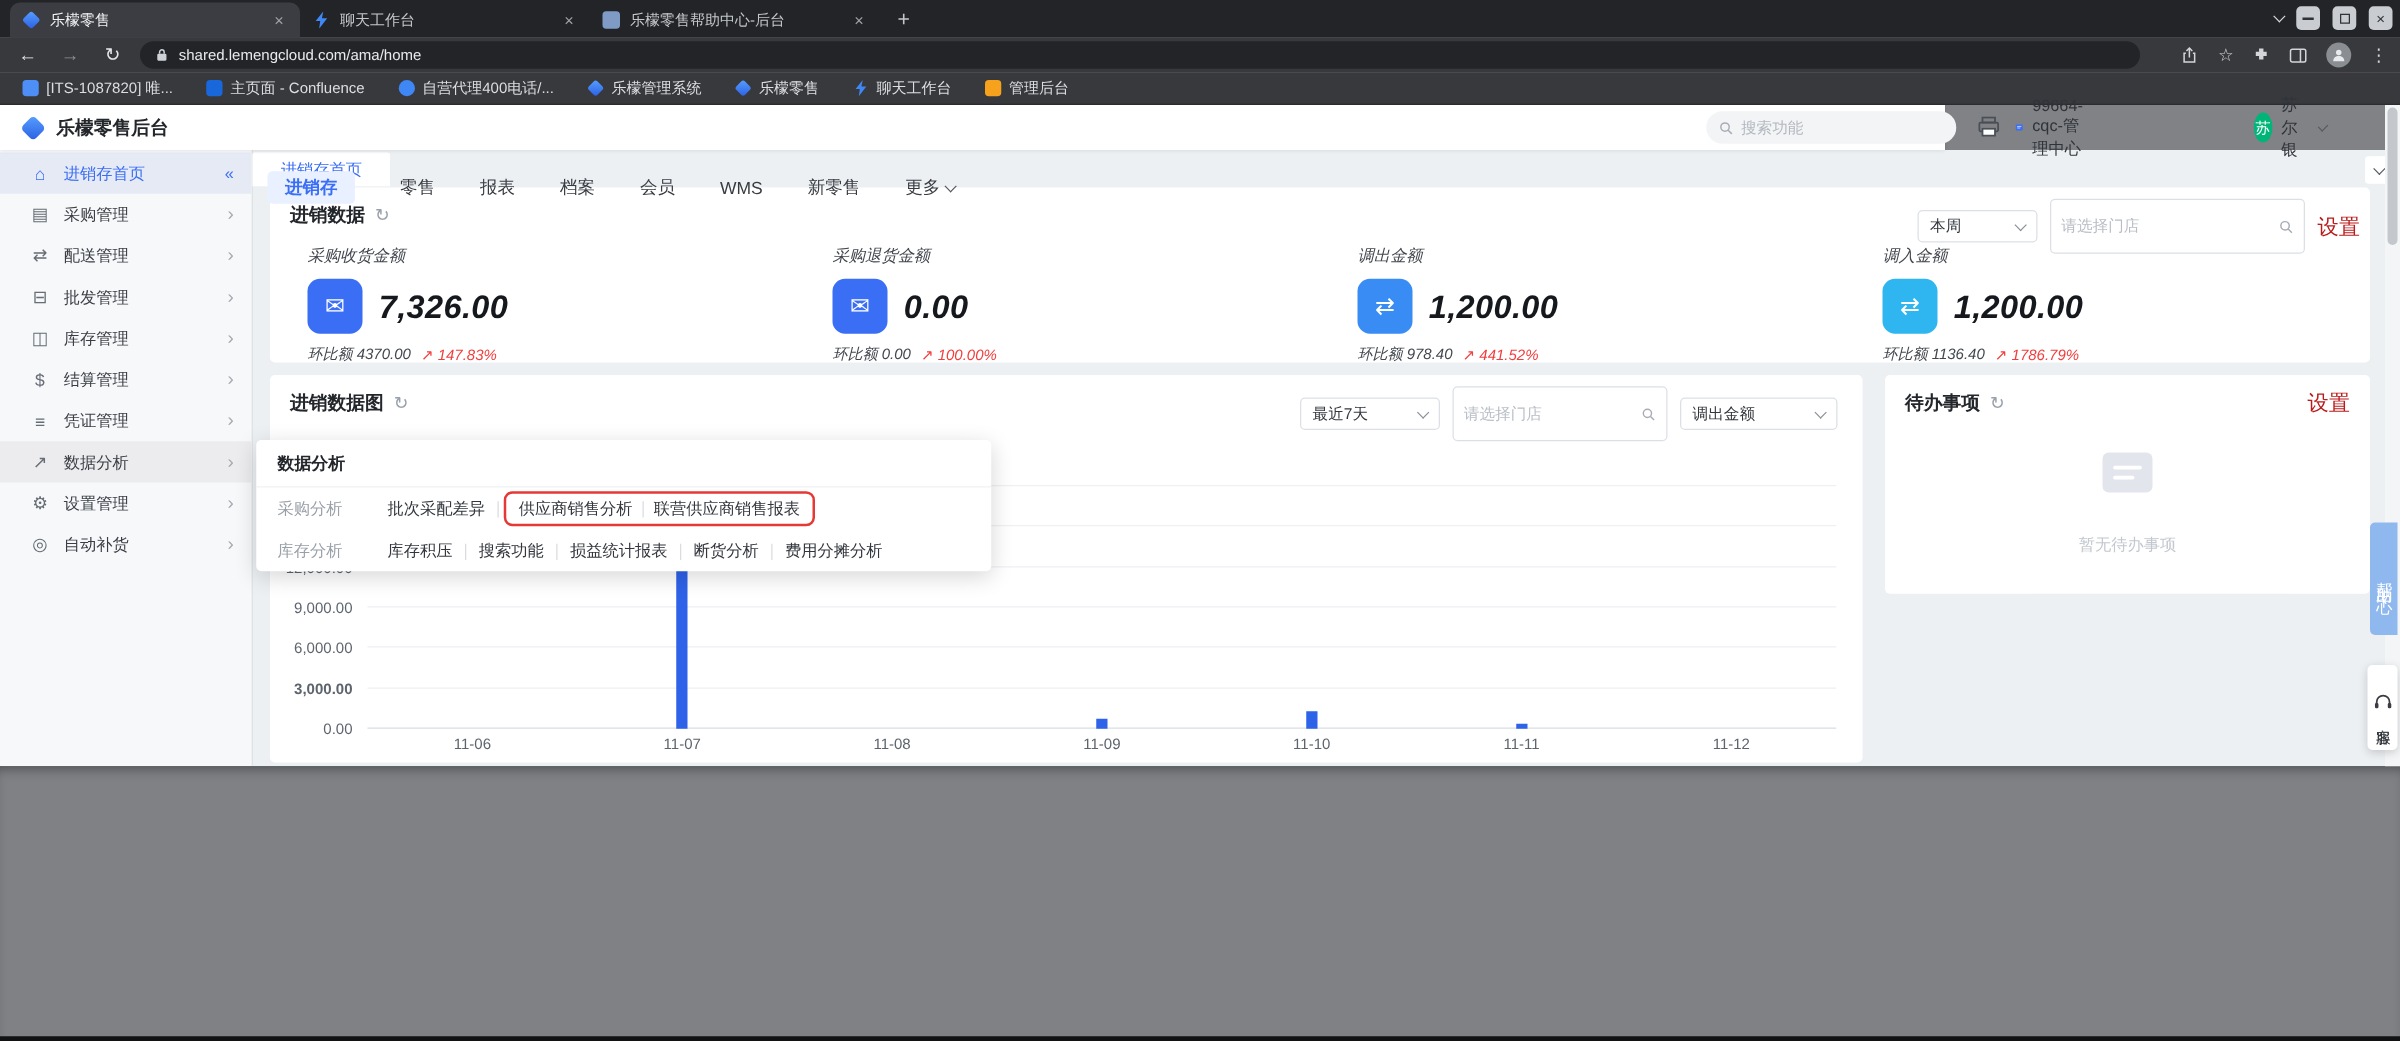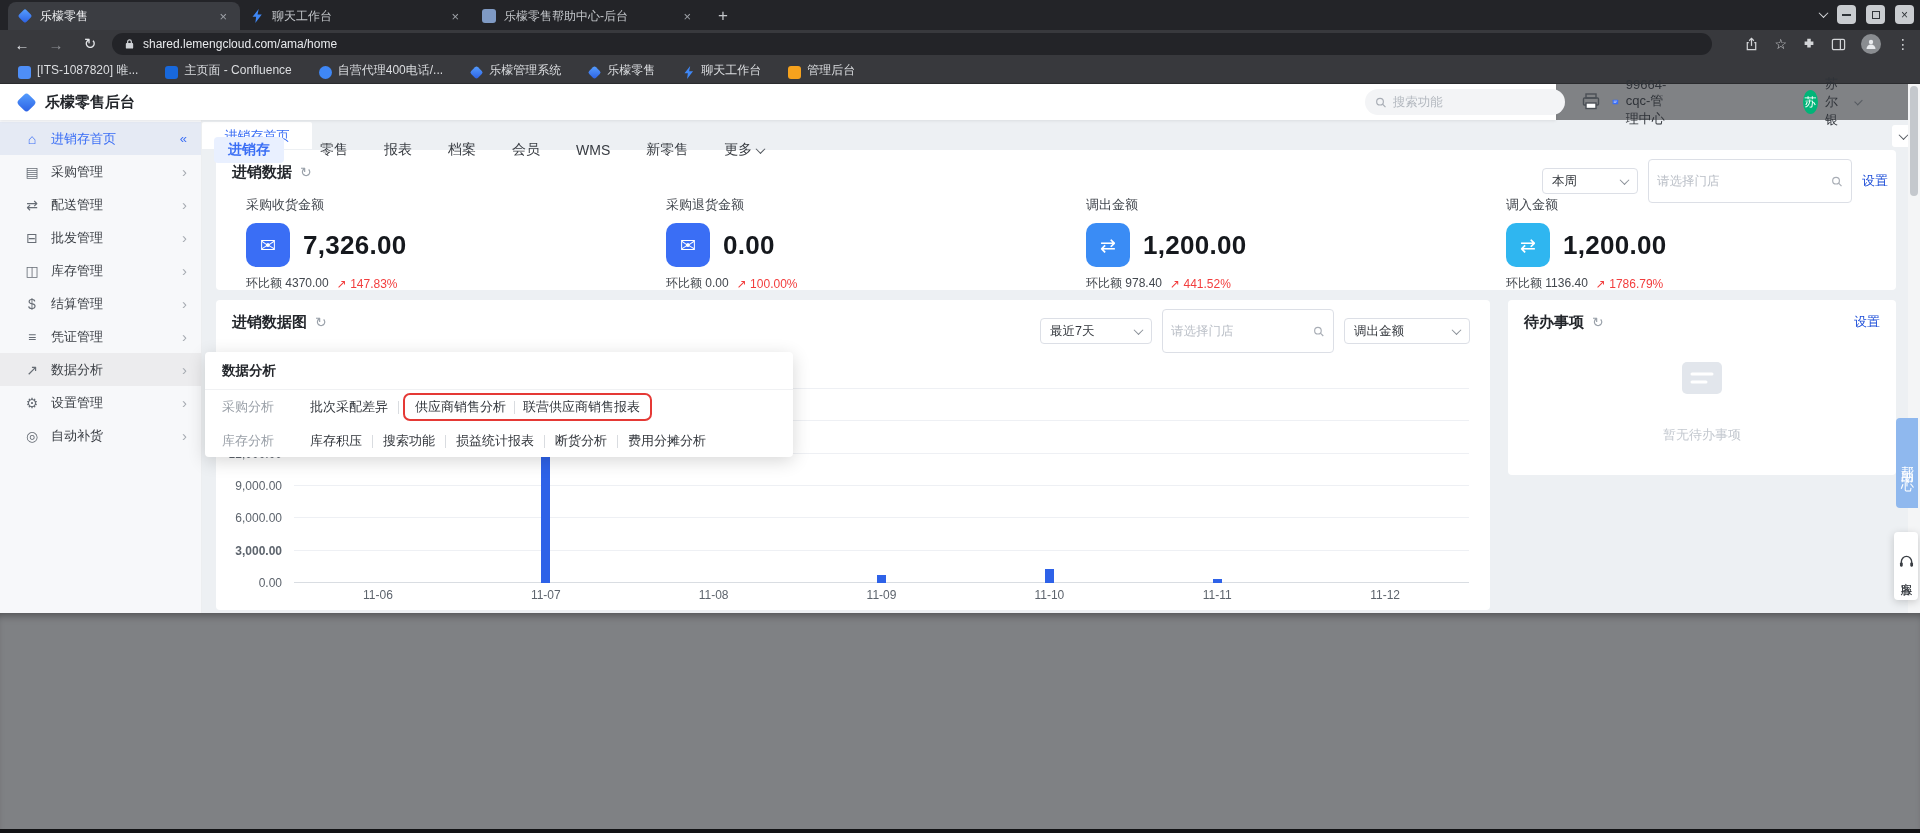--- a/index.html
+++ b/index.html
@@ -31,21 +31,21 @@
   .addressbar { position:absolute; top:30px; width:1920px; height:28px; background:#38393d; }
   .nav-glyph { position:absolute; top:0; height:28px; width:28px; display:flex; align-items:center; justify-content:center; color:#e4e6e9; font-size:15px; }
   .nav-glyph.dim { color:#8e9094; }
   .url-pill { position:absolute; left:112px; top:3px; width:1600px; height:22px; background:#232428; border-radius:11px; display:flex; align-items:center; padding:0 12px; gap:8px; }
   .url-text { color:#e8eaed; font-size:12px; }
   .addr-right { position:absolute; right:10px; top:0; height:28px; display:flex; align-items:center; gap:15px; }
   .addr-ic { color:#d3d5d8; font-size:14px; display:flex; align-items:center; }
   .addr-avatar { width:20px; height:20px; border-radius:50%; background:#8a8d91; display:flex; align-items:center; justify-content:center; }
 
   .bookmarks { position:absolute; top:58px; width:1920px; height:26px; background:#38393d; border-bottom:1px solid #2b2c2f; display:flex; align-items:center; padding-left:18px; gap:27px; }
-  .bm { display:flex; align-items:flex-end; gap:6px; color:#dcdee1; font-size:12px; white-space:nowrap; }
+  .bm { display:flex; align-items:center; gap:6px; color:#dcdee1; font-size:12px; white-space:nowrap; }
   .bm .fav { width:13px; height:13px; }
 
   
   .appheader { position:absolute; top:84px; width:1556px; height:36px; background:#fff; box-shadow:0 1px 3px rgba(0,0,0,.08); z-index:10; }
   .applogo { position:absolute; left:18px; top:0; height:36px; display:flex; align-items:center; gap:10px; }
   .logo-ic { width:17px; height:17px; background:linear-gradient(135deg,#57a0ff,#2b5fe3); transform:rotate(45deg) scale(.85); border-radius:4px; }
   .logo-t { font-size:15px; font-weight:bold; color:#23262b; }
   .appnav { position:absolute; left:214px; top:0; height:36px; display:flex; align-items:center; gap:36px;margin-top:48px; }
   .nav-it { font-size:14px; color:#383c42; display:flex; align-items:center; gap:5px; white-space:nowrap; }
   .nav-it.active { color:var(--accent,#3a6ef5); font-weight:bold; background:#e9f0ff; padding:4px 14px; border-radius:4px; }
@@ -78,34 +78,34 @@
   .tab-more { position:absolute; left:1690px; top:5px; width:22px; height:22px; background:#fff; border-radius:3px; display:flex; align-items:center; justify-content:center; }
 
   .card { position:absolute; background:#fff; border-radius:4px; }
   .stats-card { left:14px; top:30px; width:1680px; height:140px; }
   .chart-card { left:14px; top:180px; width:1274px; height:310px; }
   .todo-card { left:1306px; top:180px; width:388px; height:175px; }
 
   .card-head { display:flex; align-items:center; height:44px; padding:0 16px; position:relative; }
   .card-title { font-size:15px; font-weight:bold; color:#23262b; }
   .refresh { margin-left:8px; color:#9aa1aa; font-size:14px; }
-  .settings-link { color:#1d4ed8; font-size:13px; }
+  .settings-link { color:#b91c1c; font-size:17px; }
   .head-ctrls { position:absolute; right:8px; top:9px; display:flex; align-items:center; gap:10px; }
   .chart-card .head-ctrls { right:20px; }
   .select { height:26px; border:1px solid #dcdfe6; border-radius:4px; background:#fff; display:flex; align-items:center; justify-content:space-between; padding:0 9px; font-size:12.5px; color:#33373d; }
   .sel-period { width:96px; }
   .sel-range { width:112px; }
   .sel-metric { width:126px; }
   .searchbox { height:44px; border:1px solid #dcdfe6; border-radius:4px; background:#fff; display:flex; align-items:center; padding:0 8px; gap:6px; }
   .sb-stats { width:204px; }
   .sb-chart { width:172px; }
   .searchbox input { border:0; outline:0; width:100%; font-size:12.5px; color:#33373d; font-family:inherit; }
   .searchbox input::placeholder { color:#b9bec6; }
 
-  .stat-row { display:flex; padding-top:2px; }
+  .stat-row { display:flex; padding-top:2px;font-style:italic; }
   .stat { width:25%; padding-left:30px; }
   .stat-label { font-size:13px; color:#42474e; }
   .stat-main { display:flex; align-items:center; margin-top:9px; gap:13px; }
   .stat-ic { width:44px; height:44px; border-radius:10px; color:#fff; font-size:19px; display:flex; align-items:center; justify-content:center; }
   .stat-value { font-size:26px; font-weight:bold; color:#15181d; letter-spacing:.3px; }
   .stat-cmp { margin-top:8px; font-size:12px; color:#42474e; display:flex; gap:8px; align-items:center; }
   .pct { color:var(--danger,#f23d3d); }
 
   .y-ticks { position:absolute; left:0; width:70px; bottom:27px; height:194px; }
   .ytick { position:absolute; right:4px; transform:translateY(50%); font-size:12px; color:#5d646d; }

